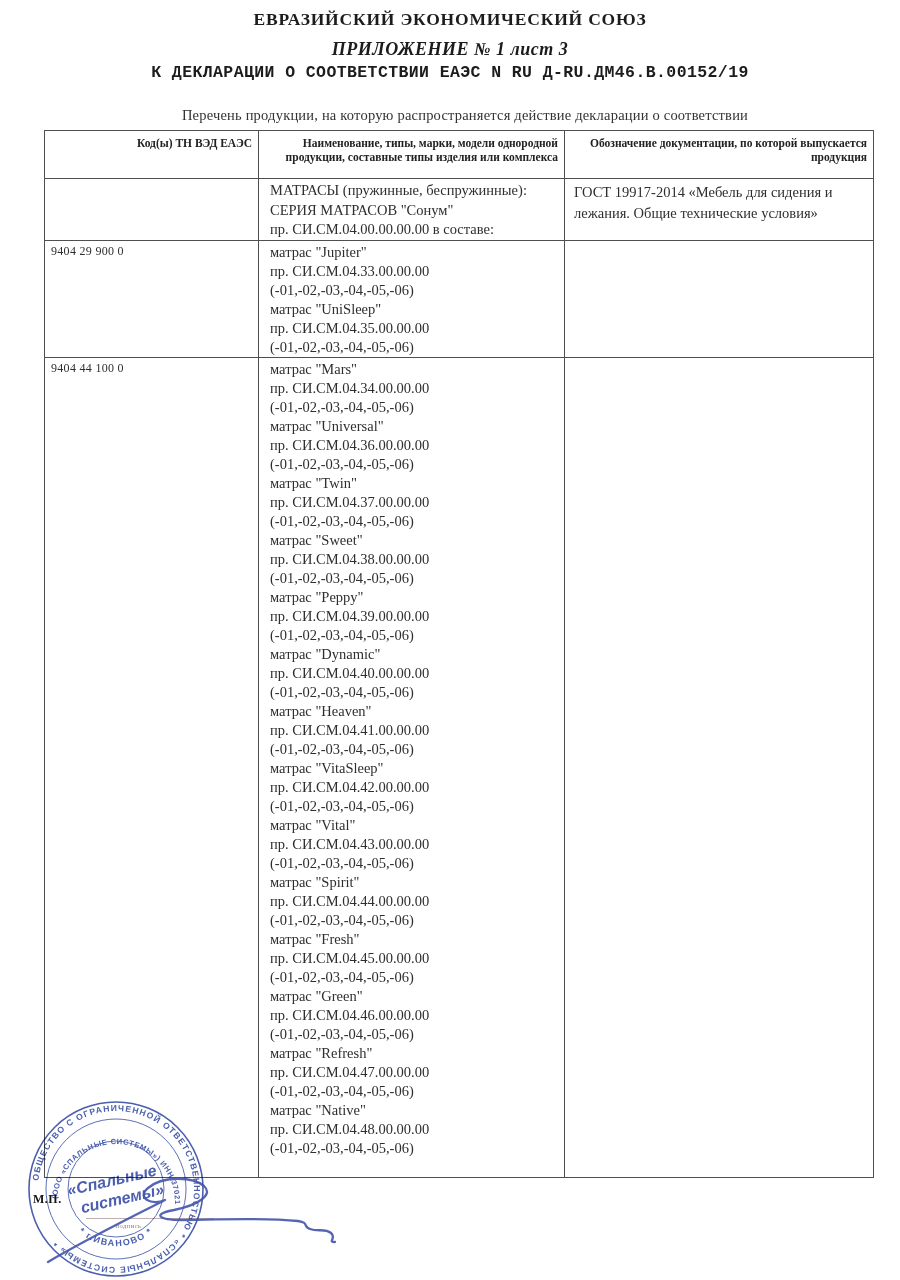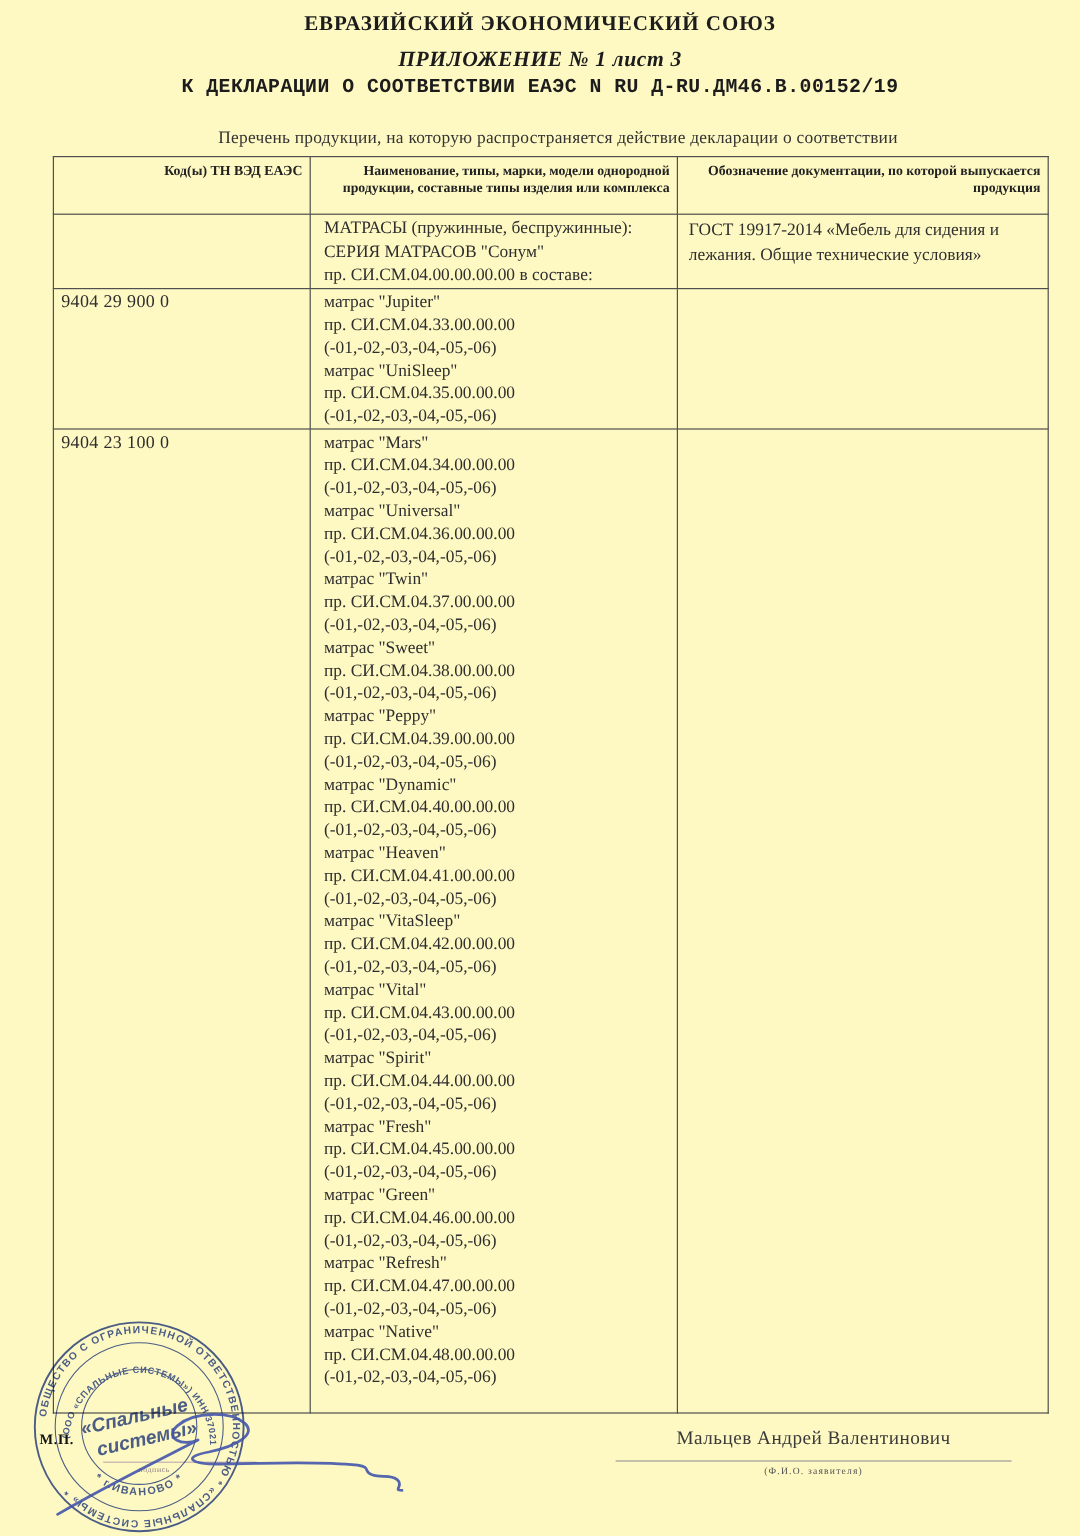--- a/index.html
+++ b/index.html
@@ -1,21 +1,21 @@
 <!DOCTYPE html>
 <html><head>
 <meta charset="utf-8">
 <style>
   * { margin: 0; padding: 0; box-sizing: border-box; }
   body { background: #e8e8e8; font-family: "Liberation Serif", "DejaVu Serif", serif; }
   .page {
     position: relative;
     width: 900px; height: 1280px;
     margin: 0 auto;
-    background: #fef9c3;
+    background: #ffffff;
     color: #2e2e2e;
     overflow: hidden;
   }
   
   .title { position: absolute; left: 0; width: 100%; text-align: center; color: #1c1c1c; font-weight: bold; }
   .title-1 { top: 9px;  font-size: 17.5px; letter-spacing: 0.8px; }
   .title-2 { top: 39px; font-size: 18px; letter-spacing: 0.5px; font-style: italic; }
   .title-3 { top: 63px; font-size: 16.5px; letter-spacing: 0.4px; font-family: Liberation Mono, monospace; }
   .subtitle { position: absolute; top: 107px; left: 30px; width: 870px; text-align: center;
               font-size: 14.5px; letter-spacing: 0.2px; color: #333; font-weight: normal; }
@@ -26,21 +26,21 @@
   }
   table.decl th, table.decl td {
     border: 1px solid #4f4f4f;
     vertical-align: top;
   }
   table.decl th {
     font-size: 11.5px; font-weight: bold; color: #222;
     text-align: right; padding: 5px 6px 2px 6px; line-height: 14px;
     height: 48px;
   }
-  td.code  { font-size: 15px; letter-spacing: 0.3px; padding: 3px 2px 0 6px; white-space: pre-line; }
+  td.code  { font-size: 12px; letter-spacing: 0.3px; padding: 3px 2px 0 6px; white-space: pre-line; }
   td.prod  { font-size: 14.5px; line-height: 19px; padding: 2px 4px 0 11px; white-space: pre-line; }
   td.doc   { font-size: 14.5px; line-height: 21px; padding: 3px 4px 0 9px; white-space: pre-line; }
   tr.r0 { height: 60px; margin-top: 32px; }
   tr.r0 td.prod { line-height: 19.5px; }
   tr.r1 { height: 115px; }
   tr.r2 { height: 820px; }
   
   .mp-mark { position: absolute; left: 33px; top: 1192px; font-size: 12px; font-weight: bold;
              color: #141414; letter-spacing: 0.5px; z-index: 6; }
   .sign-line { position: absolute; left: 86px; top: 1218px; width: 128px;
@@ -94,21 +94,21 @@
         <td class="code">9404 29 900 0</td>
         <td class="prod">матрас "Jupiter"
 пр. СИ.СМ.04.33.00.00.00
 (-01,-02,-03,-04,-05,-06)
 матрас "UniSleep"
 пр. СИ.СМ.04.35.00.00.00
 (-01,-02,-03,-04,-05,-06)</td>
         <td class="doc"></td>
       </tr>
       <tr class="r2">
-        <td class="code">9404 23 100 0</td>
+        <td class="code">9404 44 100 0</td>
         <td class="prod">матрас "Mars"
 пр. СИ.СМ.04.34.00.00.00
 (-01,-02,-03,-04,-05,-06)
 матрас "Universal"
 пр. СИ.СМ.04.36.00.00.00
 (-01,-02,-03,-04,-05,-06)
 матрас "Twin"
 пр. СИ.СМ.04.37.00.00.00
 (-01,-02,-03,-04,-05,-06)
 матрас "Sweet"
@@ -178,19 +178,14 @@
   <div class="mp-mark">М.П.</div>
   <div class="sign-line"></div>
   <div class="sign-caption">подпись</div>
 
   <svg class="autograph-svg" width="350" height="110" viewBox="0 0 350 110">
     <path d="M 18,102 C 55,80 100,58 135,40 C 122,46 106,38 118,28 C 132,16 162,16 174,26
              C 184,35 168,45 144,50 C 122,54 128,60 152,60 C 190,60 230,57 268,61
              C 280,63 272,66 280,69 C 288,72 295,68 301,73 C 307,78 297,82 305,82" fill="none" stroke="#4254ac" stroke-width="2.3" stroke-linecap="round" stroke-linejoin="round" opacity="0.9"></path>
   </svg>
 
-  <div class="fio-block">
-    <div class="fio-name">Мальцев Андрей Валентинович</div>
-    <div class="fio-line"></div>
-    <div class="fio-caption">(Ф.И.О. заявителя)</div>
-  </div>
 
 </div>
 
 </body></html>

